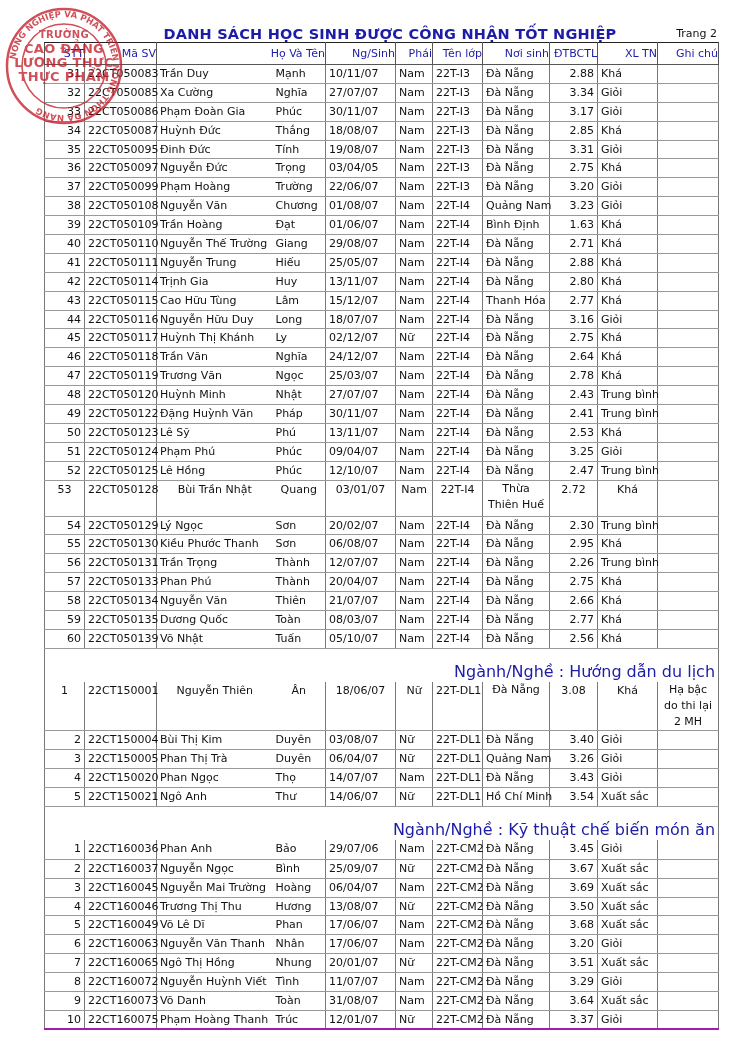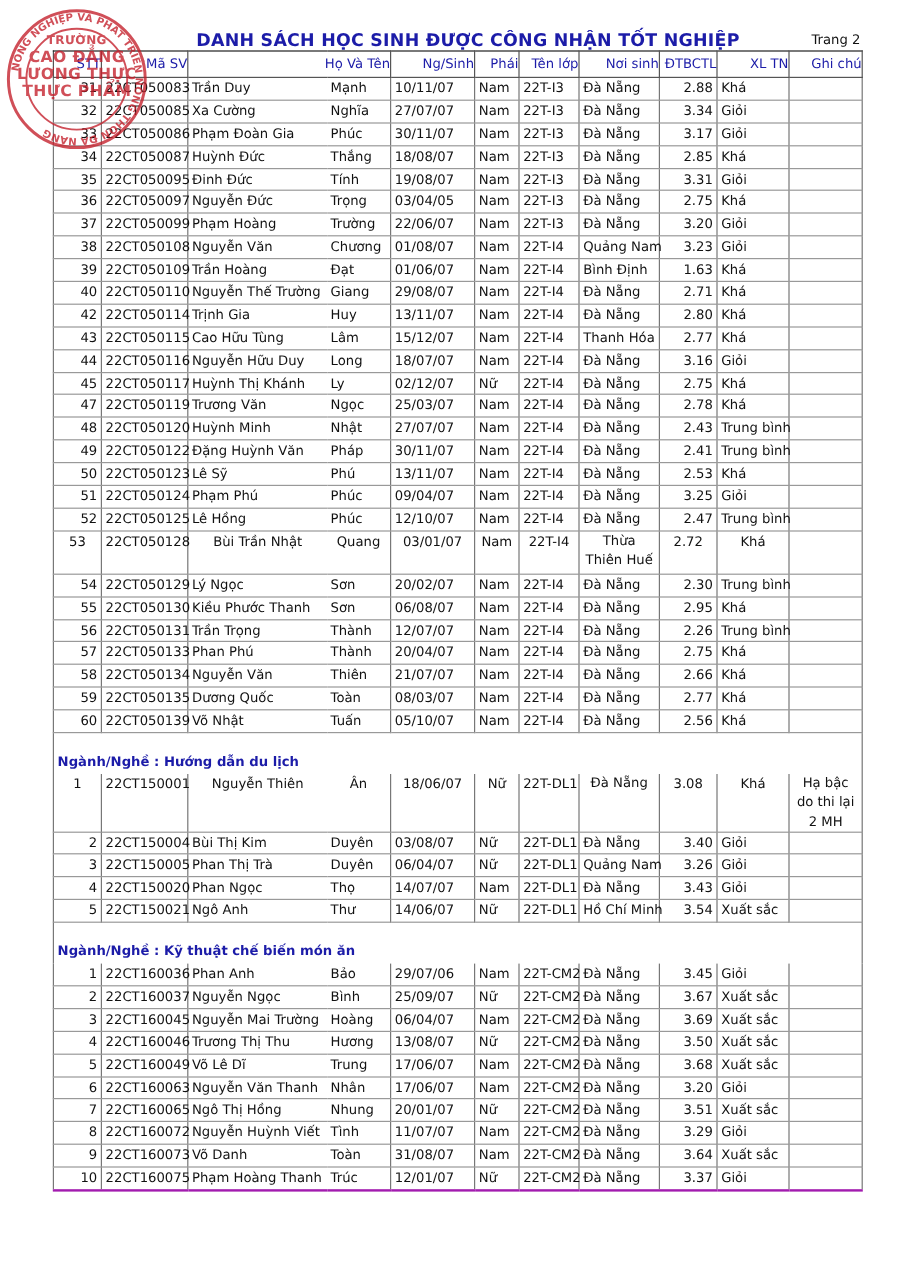--- a/index.html
+++ b/index.html
@@ -30,21 +30,21 @@
     vertical-align: top; line-height: 17px; font-size: 11px;
   }
   td.num { text-align: right; }
   td.nb { border-left: none; }
   td.nr { border-right: none; }
   tr.tall td { height: 36px; text-align: center; }
   tr.tall td.wrap { white-space: normal; line-height: 16px; }
   tr.section td {
     border-left: 1px solid #777; border-right: 1px solid #777; border-bottom: none;
     height: 34px; vertical-align: bottom; padding-bottom: 2px;
-    color: #1c1ca8; font-weight: bold; font-size: 11px;
+    color: #1c1ca8; font-weight: normal; font-size: 16px; text-align: right;
   }
   tr.last td { border-bottom: 2px solid #a21caf; }
   .stamp {
     position: absolute; left: 4px; top: 6px; width: 120px; height: 120px;
     pointer-events: none; opacity: 0.78;
   }
   .stamp-text {
     position: absolute; left: 8px; top: 22px; width: 104px; text-align: center;
     color: #c41e2a; font-weight: bold; font-size: 13px; line-height: 14px;
     font-family: "DejaVu Sans", sans-serif; letter-spacing: 0.3px;
@@ -210,20 +210,33 @@
         <td class="nb">Giang</td>
         <td>29/08/07</td>
         <td>Nam</td>
         <td>22T-I4</td>
         <td class="wrap">Đà Nẵng</td>
         <td class="num">2.71</td>
         <td>Khá</td>
         <td class="wrap"></td>
       </tr>
       <tr>
+        <td class="num">41</td>
+        <td>22CT050111</td>
+        <td class="nr">Nguyễn Trung</td>
+        <td class="nb">Hiếu</td>
+        <td>25/05/07</td>
+        <td>Nam</td>
+        <td>22T-I4</td>
+        <td class="wrap">Đà Nẵng</td>
+        <td class="num">2.88</td>
+        <td>Khá</td>
+        <td class="wrap"></td>
+      </tr>
+      <tr>
         <td class="num">42</td>
         <td>22CT050114</td>
         <td class="nr">Trịnh Gia</td>
         <td class="nb">Huy</td>
         <td>13/11/07</td>
         <td>Nam</td>
         <td>22T-I4</td>
         <td class="wrap">Đà Nẵng</td>
         <td class="num">2.80</td>
         <td>Khá</td>
@@ -258,20 +271,33 @@
       <tr>
         <td class="num">45</td>
         <td>22CT050117</td>
         <td class="nr">Huỳnh Thị Khánh</td>
         <td class="nb">Ly</td>
         <td>02/12/07</td>
         <td>Nữ</td>
         <td>22T-I4</td>
         <td class="wrap">Đà Nẵng</td>
         <td class="num">2.75</td>
+        <td>Khá</td>
+        <td class="wrap"></td>
+      </tr>
+      <tr>
+        <td class="num">46</td>
+        <td>22CT050118</td>
+        <td class="nr">Trần Văn</td>
+        <td class="nb">Nghĩa</td>
+        <td>24/12/07</td>
+        <td>Nam</td>
+        <td>22T-I4</td>
+        <td class="wrap">Đà Nẵng</td>
+        <td class="num">2.64</td>
         <td>Khá</td>
         <td class="wrap"></td>
       </tr>
       <tr>
         <td class="num">47</td>
         <td>22CT050119</td>
         <td class="nr">Trương Văn</td>
         <td class="nb">Ngọc</td>
         <td>25/03/07</td>
         <td>Nam</td>
@@ -578,21 +604,21 @@
         <td>22T-CM2</td>
         <td class="wrap">Đà Nẵng</td>
         <td class="num">3.50</td>
         <td>Xuất sắc</td>
         <td class="wrap"></td>
       </tr>
       <tr>
         <td class="num">5</td>
         <td>22CT160049</td>
         <td class="nr">Võ Lê Dĩ</td>
-        <td class="nb">Trung</td>
+        <td class="nb">Phan</td>
         <td>17/06/07</td>
         <td>Nam</td>
         <td>22T-CM2</td>
         <td class="wrap">Đà Nẵng</td>
         <td class="num">3.68</td>
         <td>Xuất sắc</td>
         <td class="wrap"></td>
       </tr>
       <tr>
         <td class="num">6</td>

